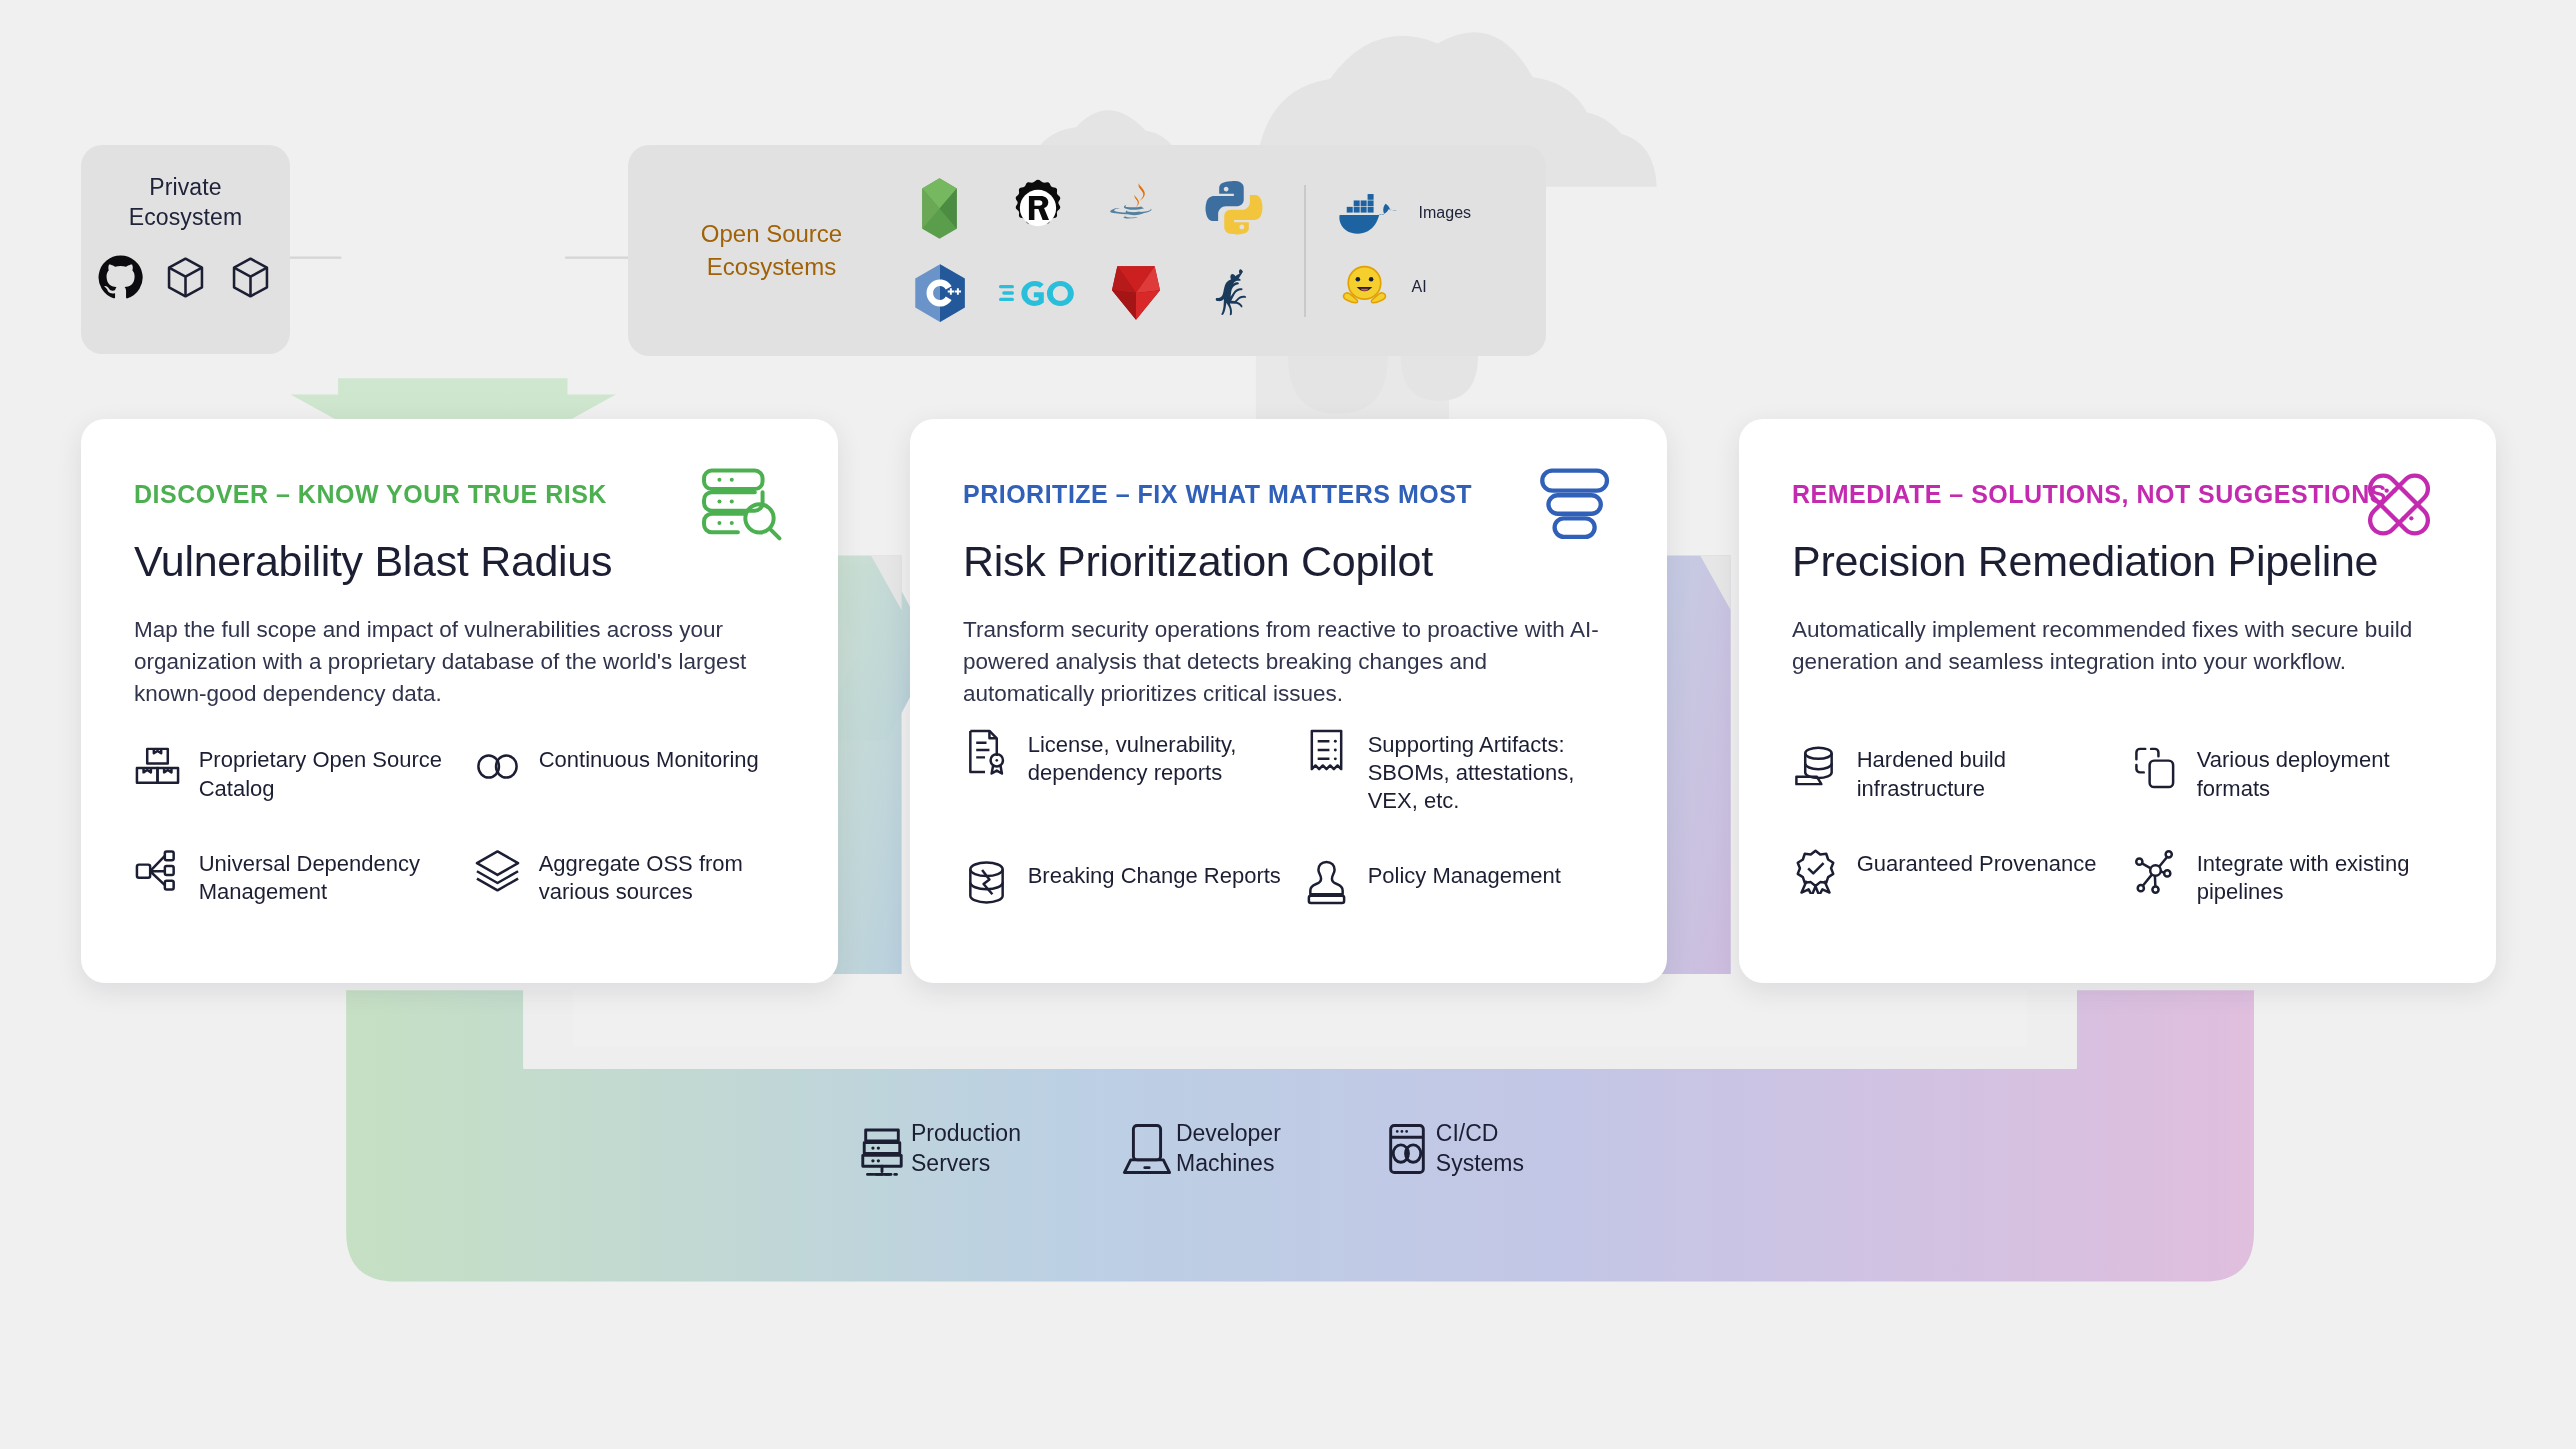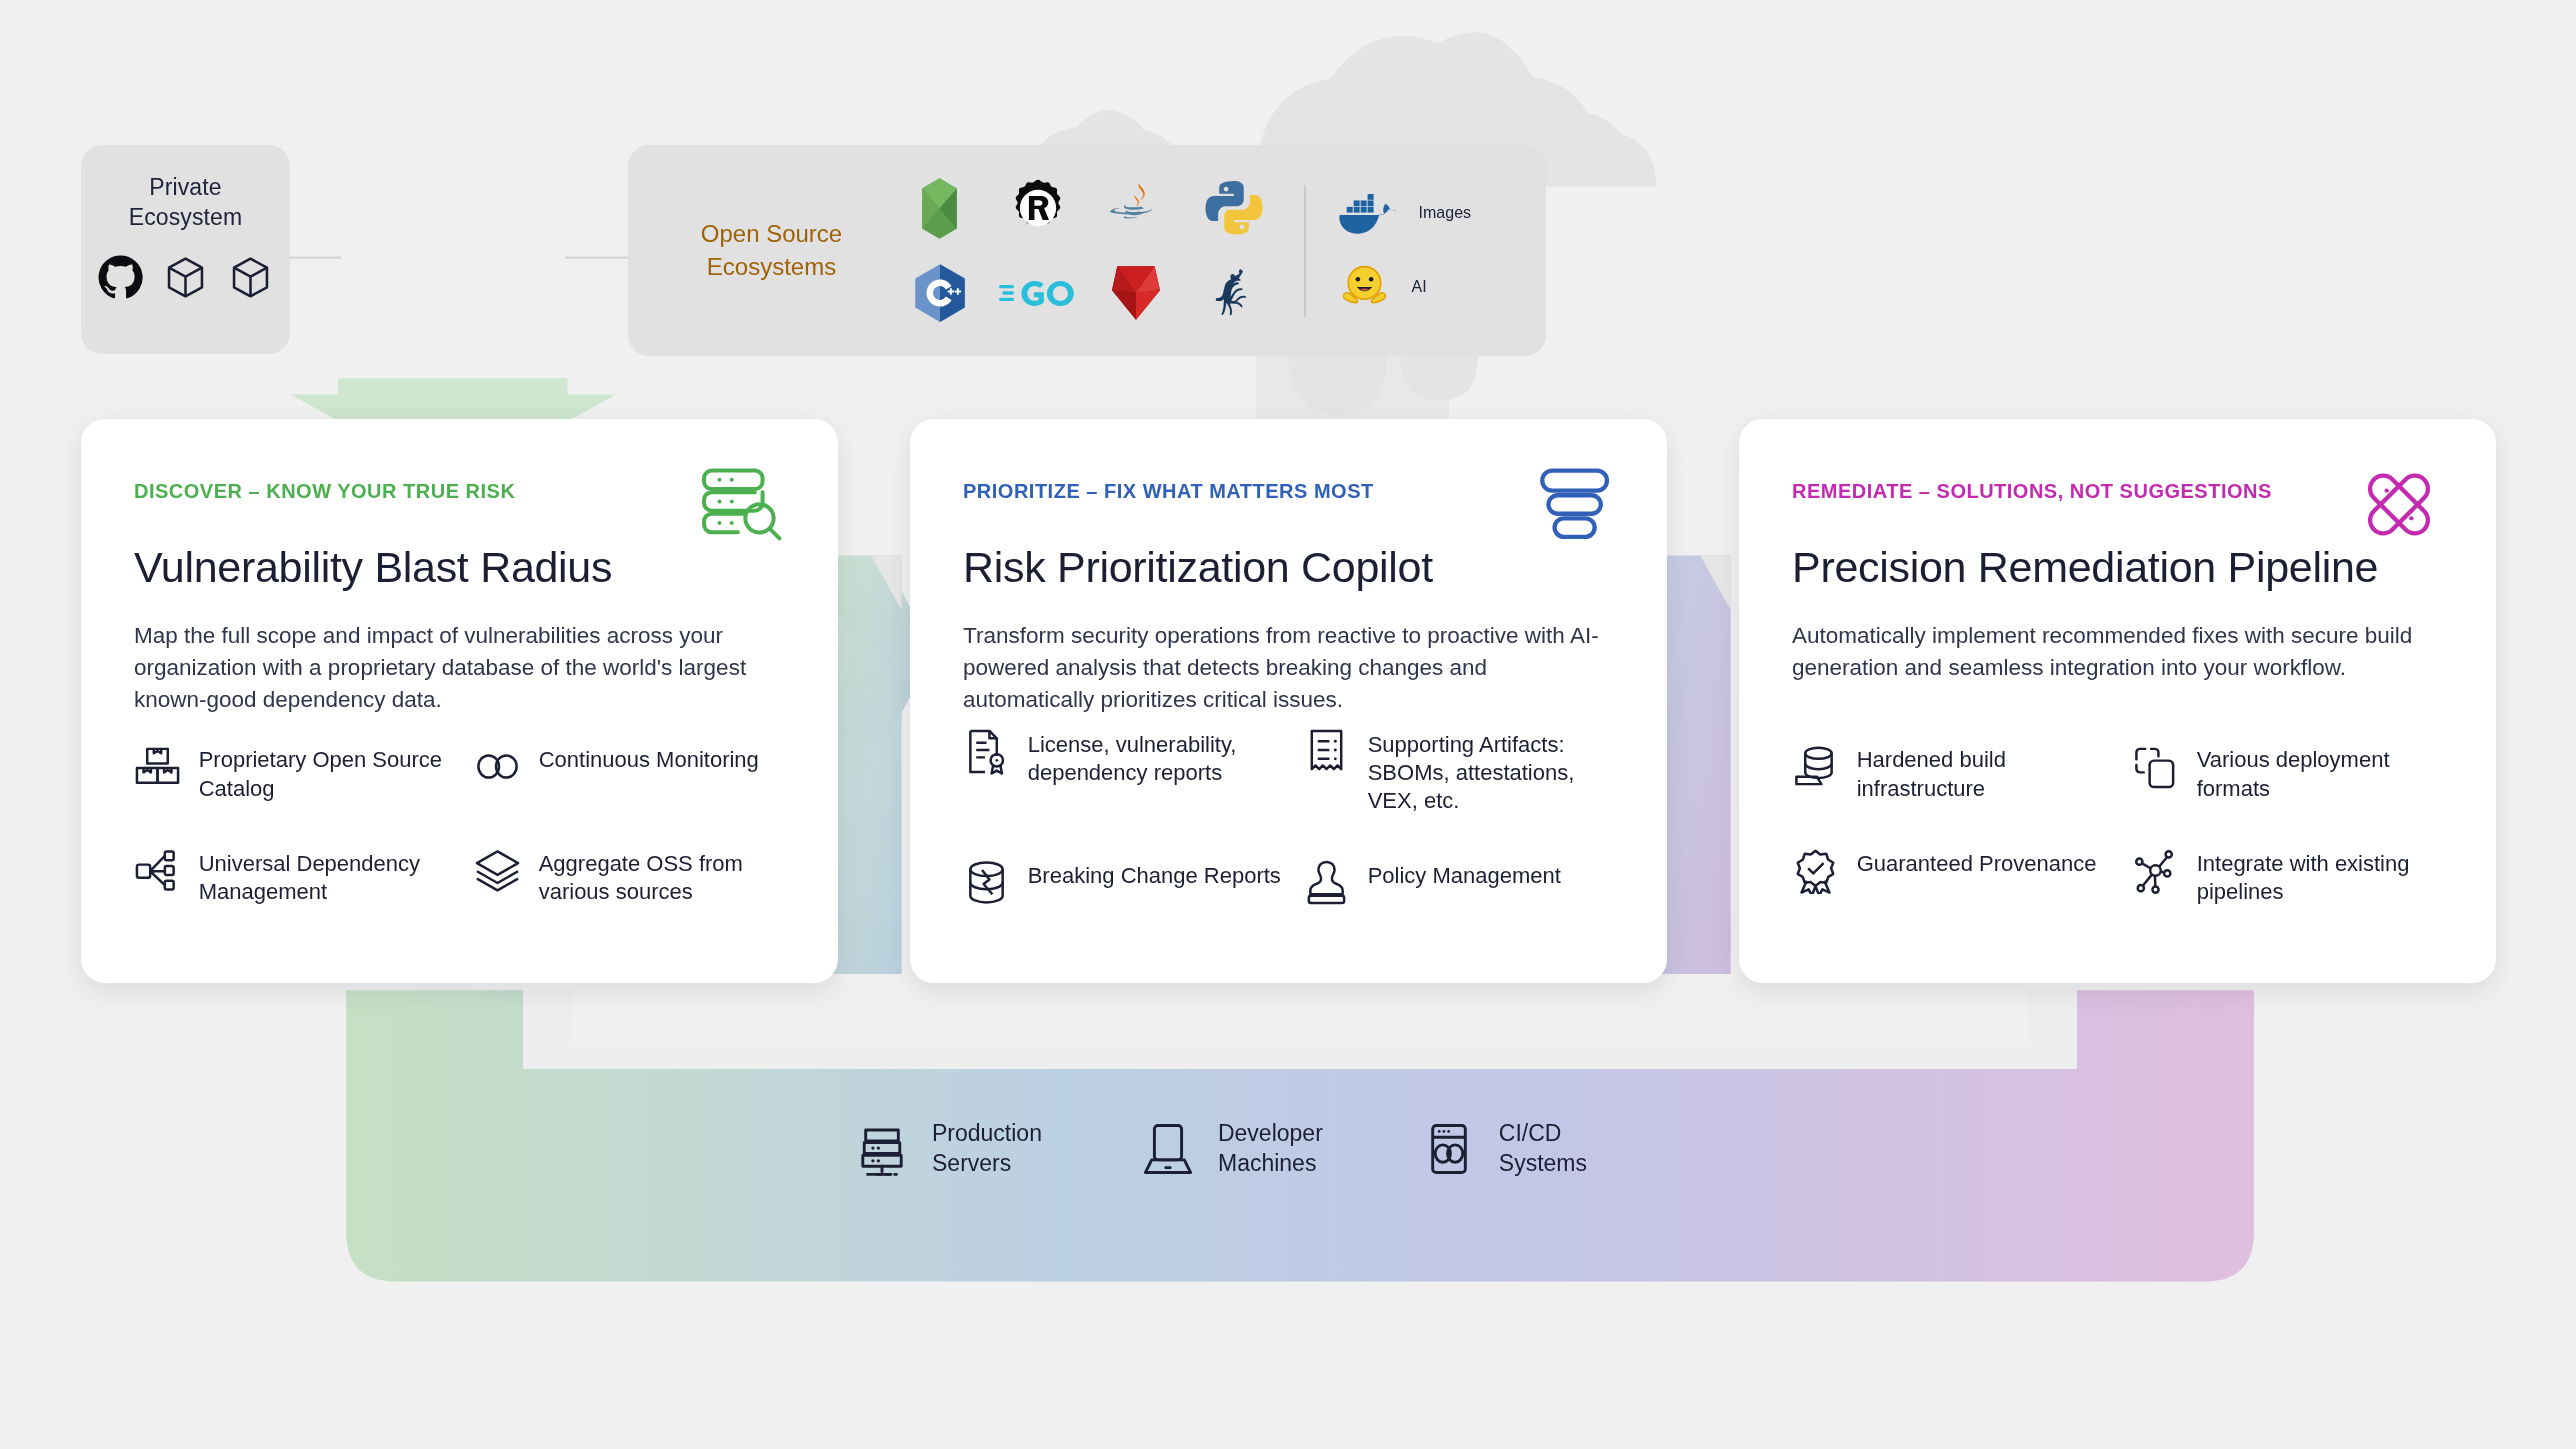--- a/index.html
+++ b/index.html
@@ -53,33 +53,33 @@
   
   .card{
     position:absolute;top:419px;width:757px;height:564px;
     background:#ffffff;border-radius:24px;
     box-shadow:0 8px 27px rgba(35,40,70,.10);
     box-sizing:border-box;padding:61px 53px 0 53px;
   }
   #card-1{left:81px;}
   #card-2{left:910px;}
   #card-3{left:1739px;}
-  .kicker{font-size:20px;font-weight:bold;letter-spacing:0.5px;margin:0 0 40px 0;}
+  .kicker{font-size:25px;font-weight:bold;letter-spacing:0.5px;margin:0 0 28px 0;}
   .card h2{font-size:43px;font-weight:400;margin:0 0 28px 0;letter-spacing:-0.3px;color:#1c1f33;}
   .card p.desc{font-size:22.5px;line-height:1.42;margin:0;color:#30344c;max-width:636px;}
   .card-icon{position:absolute;right:52px;top:47px;width:90px;height:77px;}
   .features{position:absolute;left:53px;right:45px;bottom:77px;
             display:grid;grid-template-columns:1fr 1fr;gap:47px 21px;}
   .feature{display:flex;align-items:flex-start;gap:17.7px;}
   .feature .fi{flex:0 0 47px;width:47px;height:47px;margin-top:-3.2px;}
   .feature .ft{font-size:22px;line-height:1.28;color:#1c1f33;}
 
   
   #targets{position:absolute;left:853px;top:1119px;display:flex;align-items:center;gap:97px;}
-  .target{display:flex;align-items:center;gap:21px;}
+  .target{display:flex;align-items:center;}
   .target .ti{width:58px;height:58px;flex:0 0 58px;}
   .target .tt{font-size:23px;line-height:1.3;color:#1c1f33;}
 </style>
 </head>
 <body>
 
 <div class="stage">
 
   <svg class="layer" viewBox="0 0 3200 1800" width="2576" height="1449">
     <defs>

